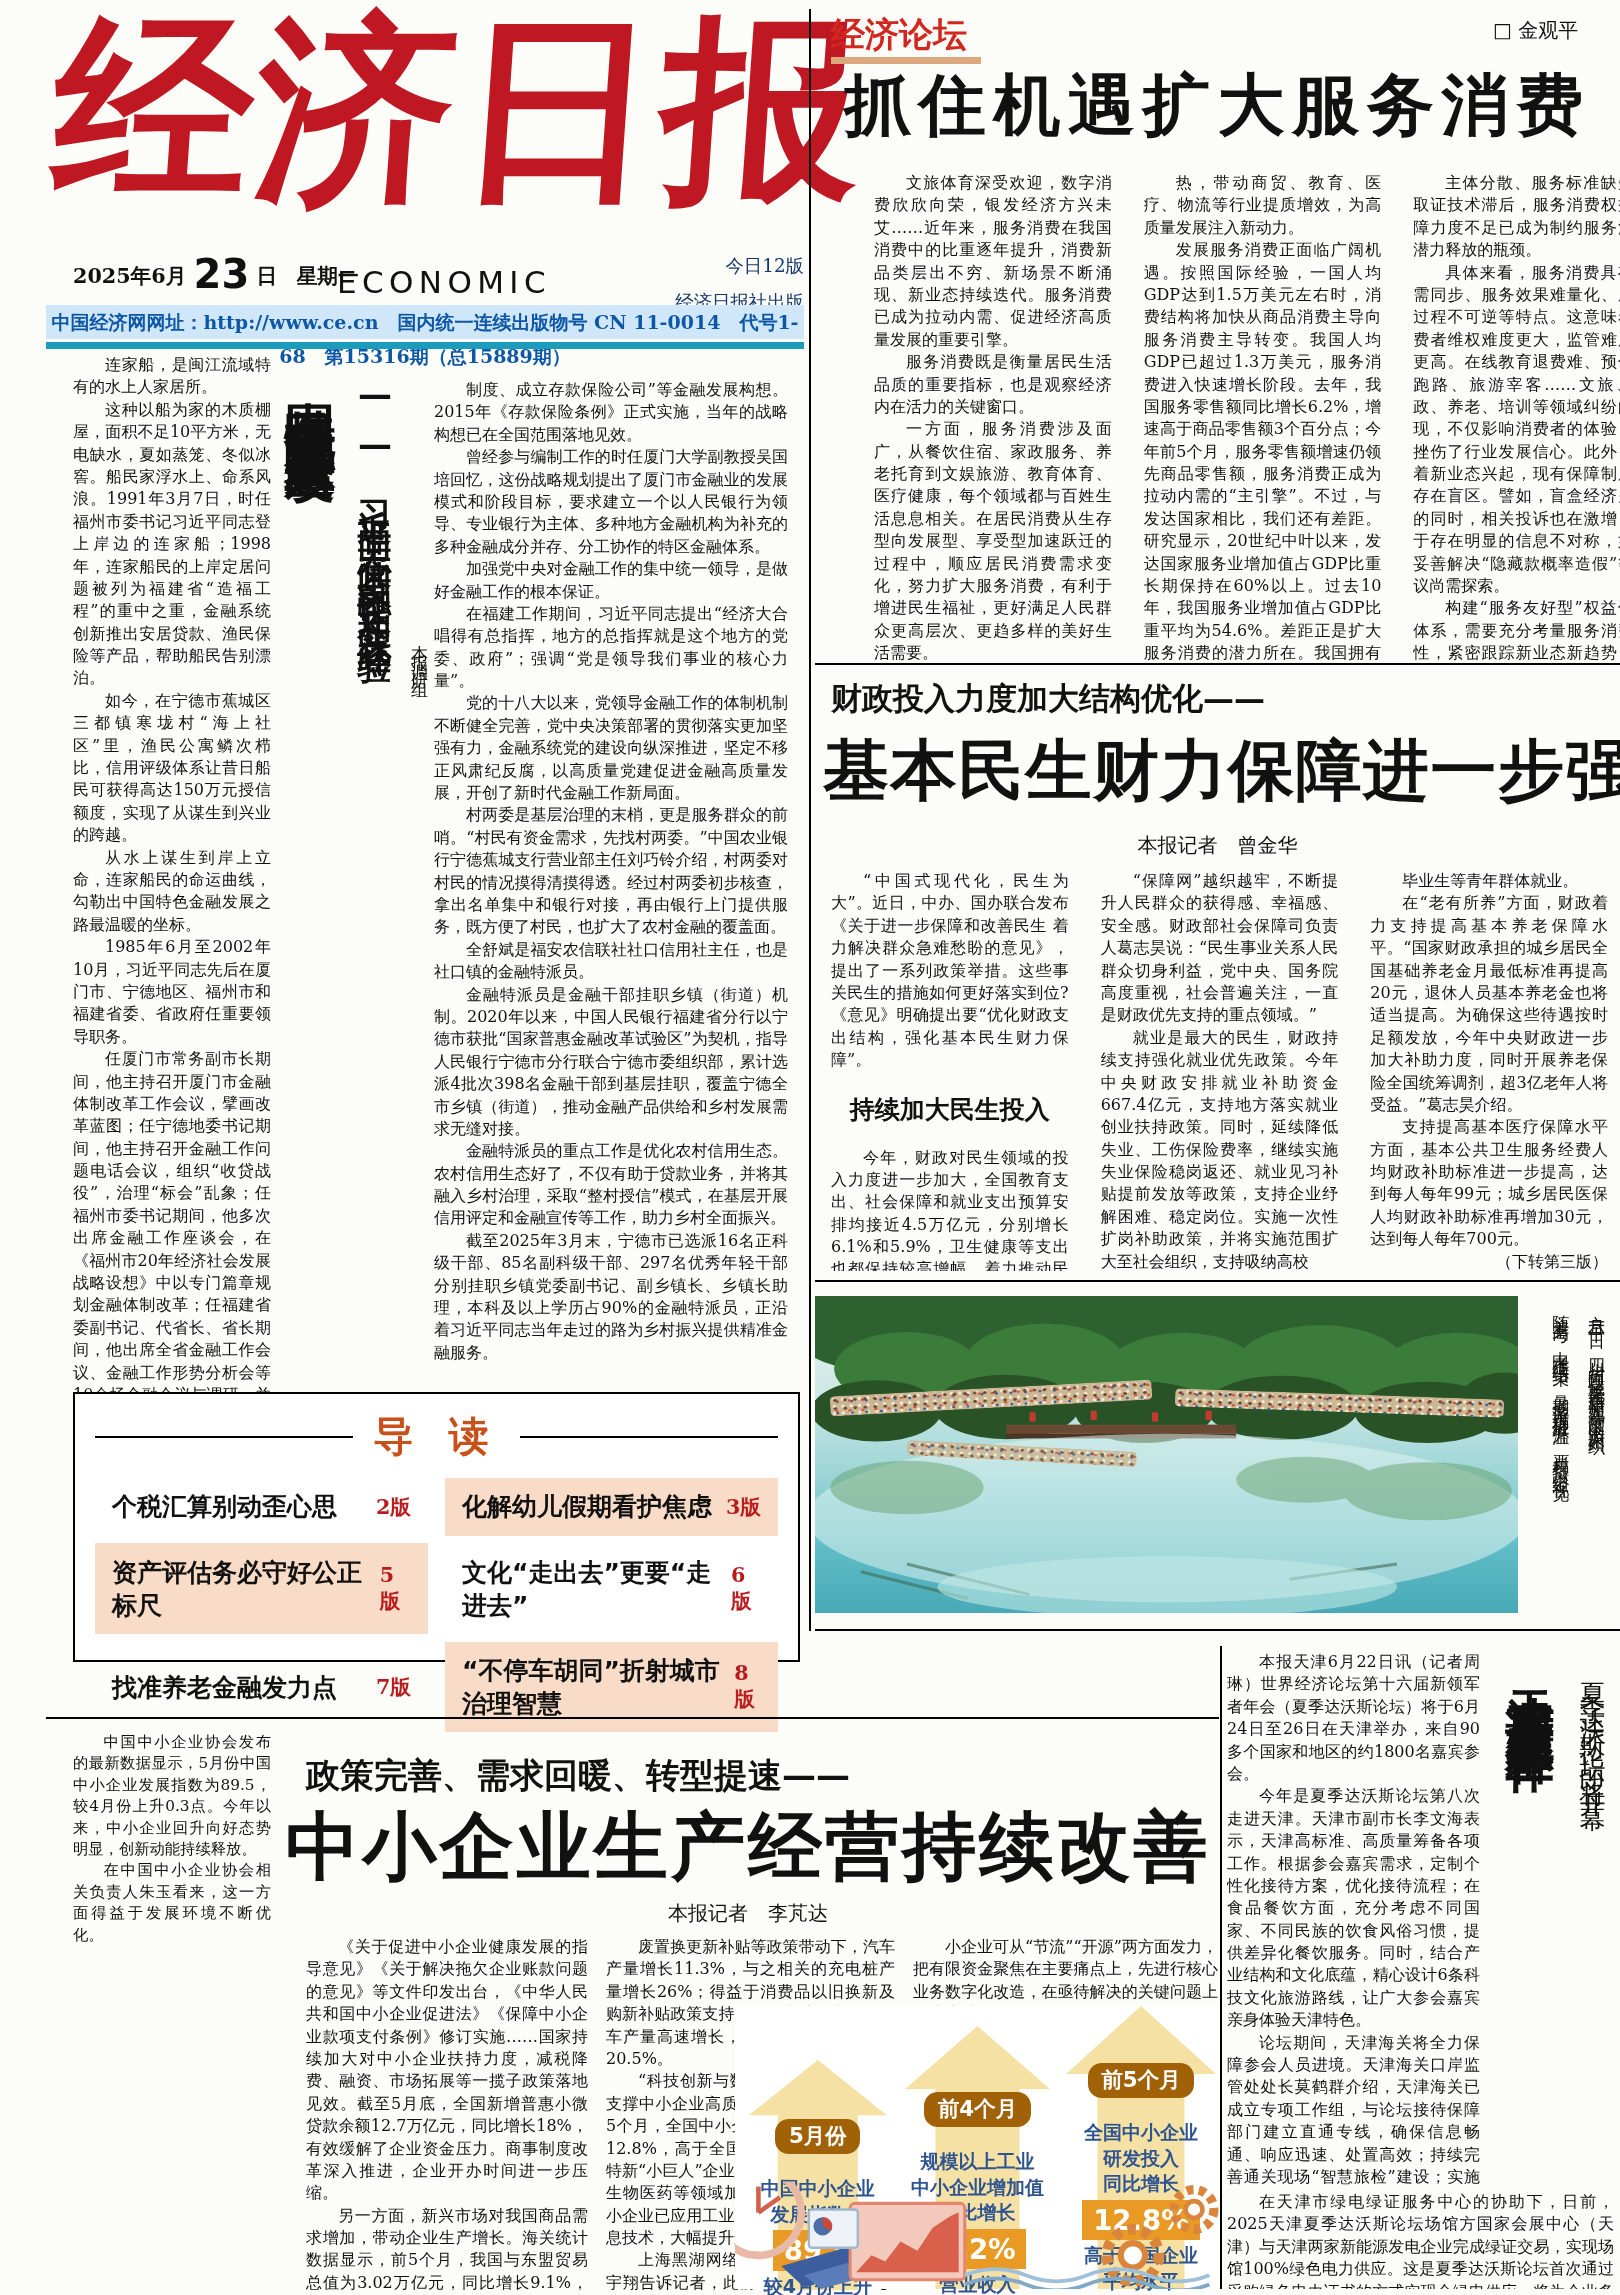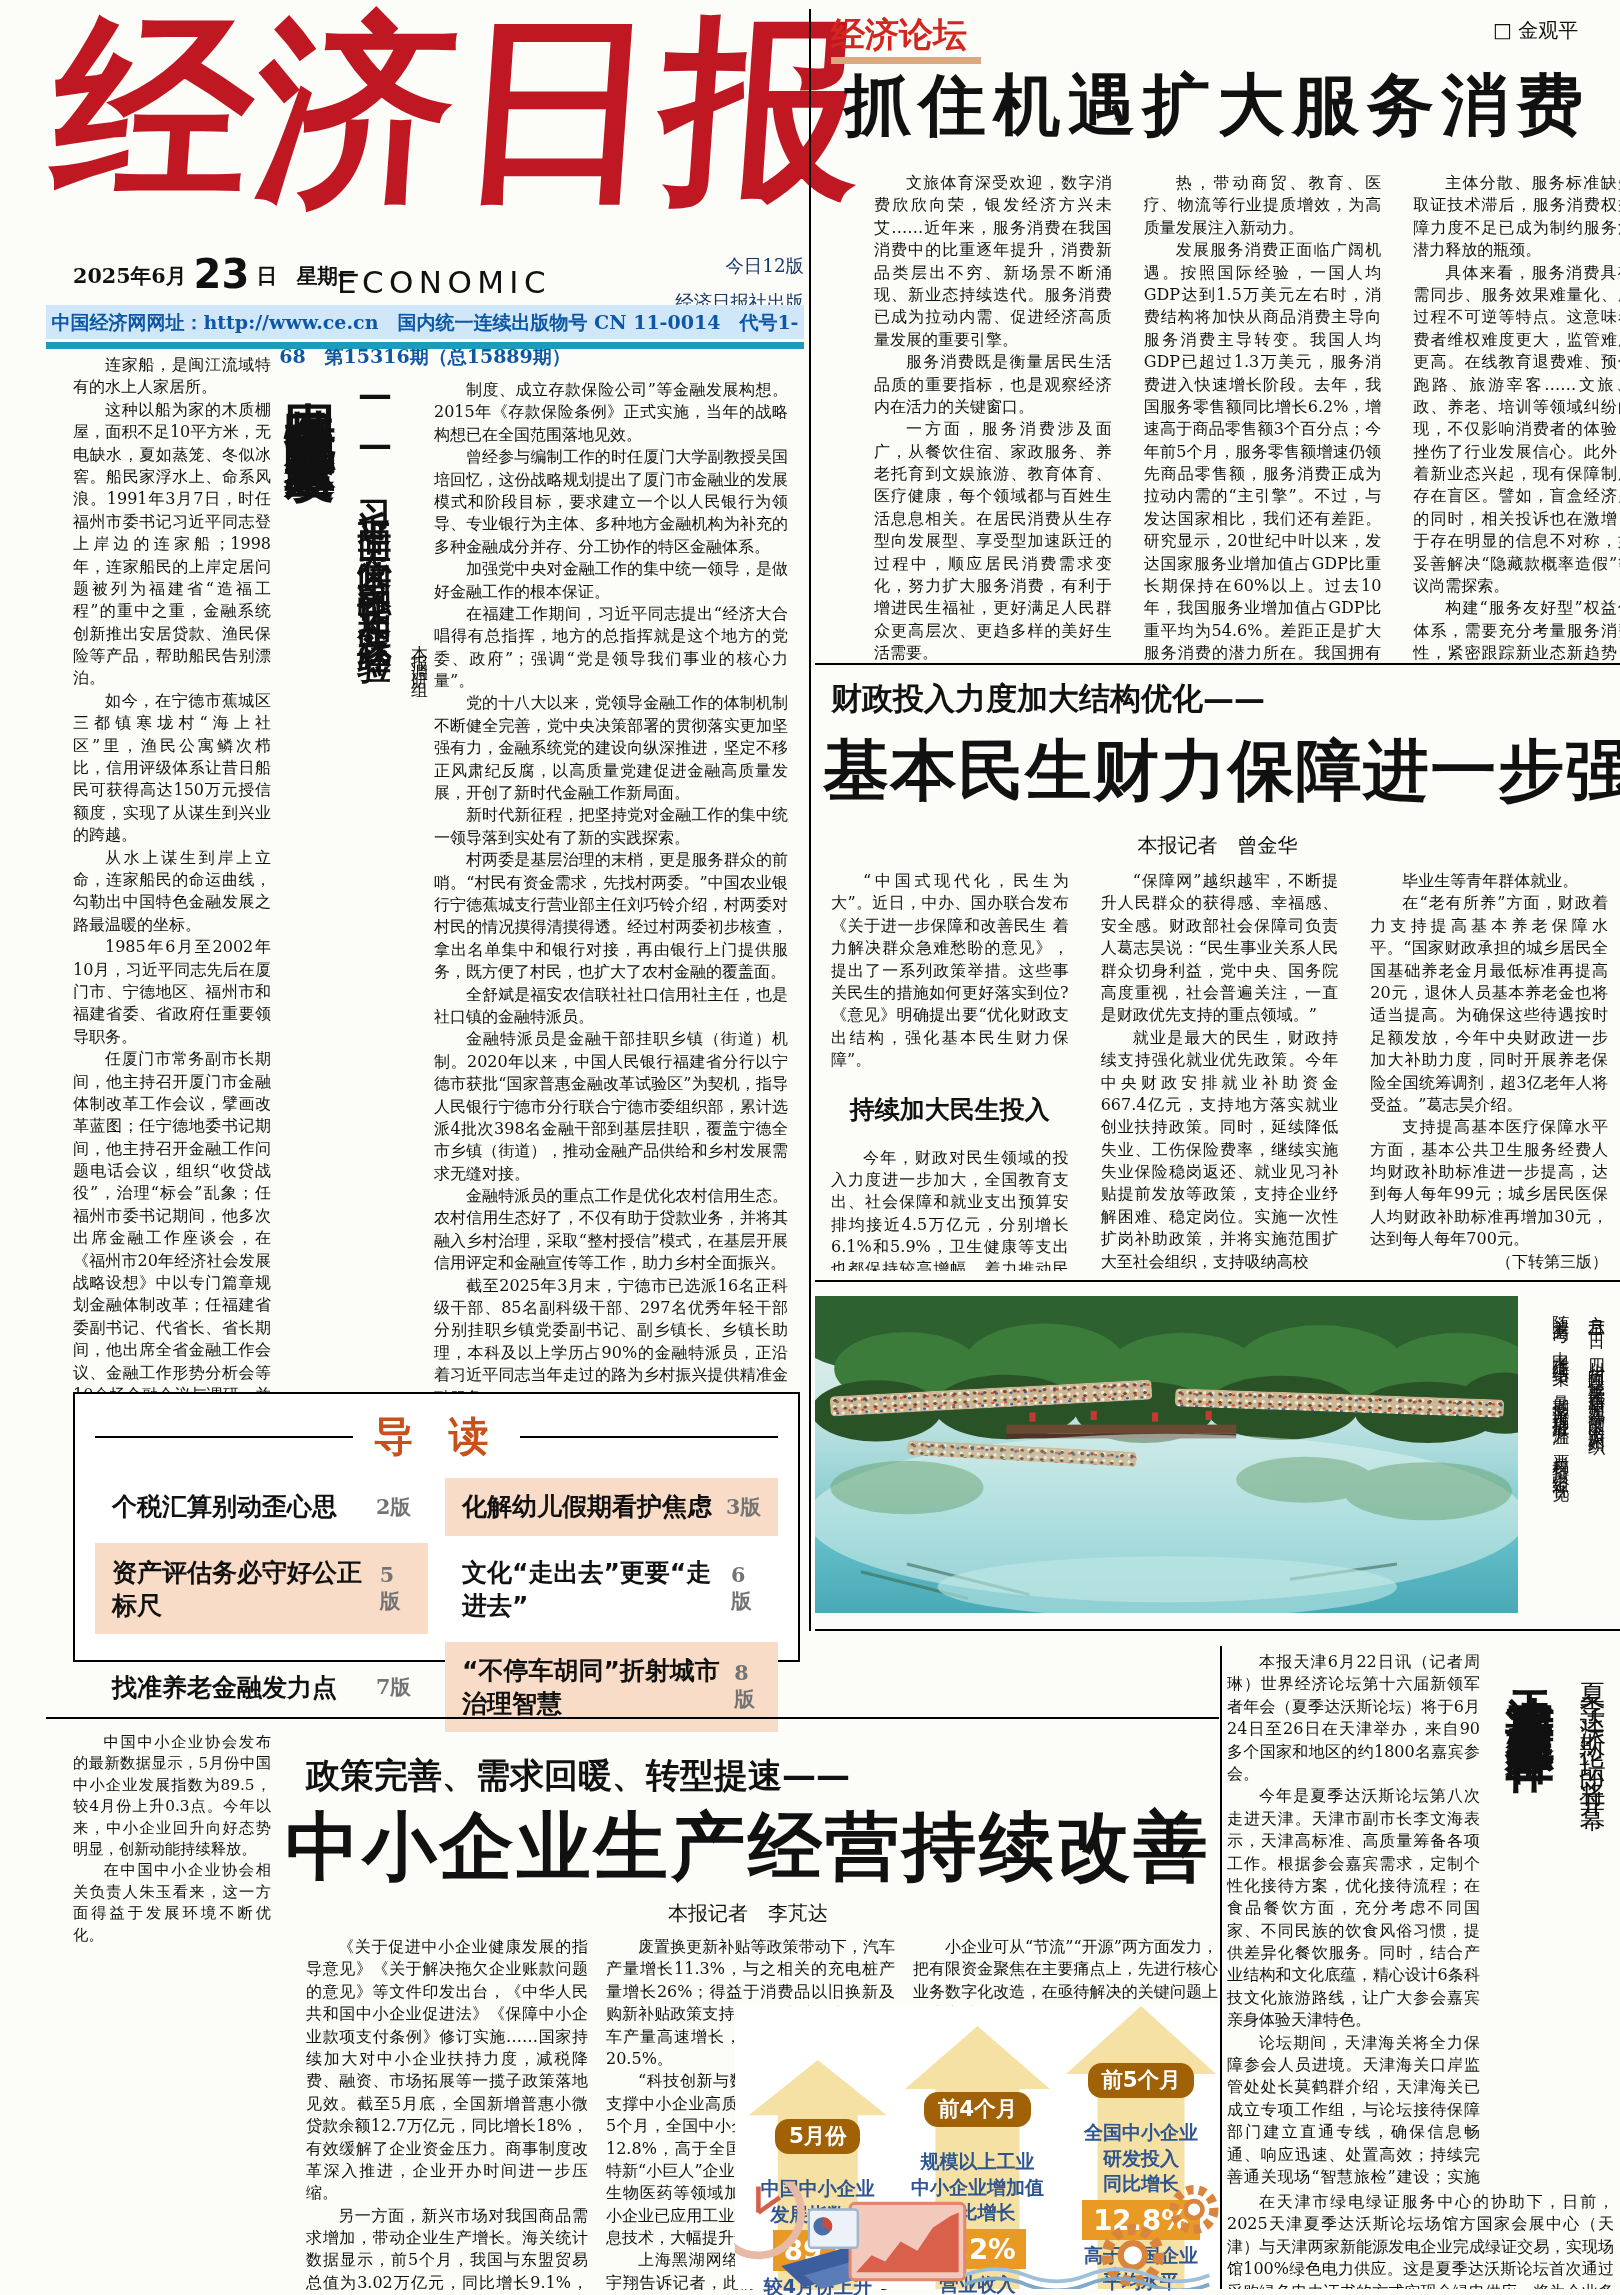--- a/index.html
+++ b/index.html
@@ -21,21 +21,21 @@
   #infobar{background:#cfe7f8;color:#0d57a6;font-weight:bold;font-size:19px;line-height:34px;text-align:center;}
   #tealrule{background:#1b9cba;}
   
   #guide{border:2.3px solid #000;background:#fff;padding:12.3px 20px;box-sizing:border-box;}
   .guide-titlerow{display:flex;align-items:center;gap:20px;margin:3.1px 0 13.8px 0;}
   .guide-line{flex:1;height:2.3px;background:#000;}
   .guide-title{font-size:40px;font-weight:bold;color:#c8511b;letter-spacing:10.7px;}
   .guide-grid{display:grid;grid-template-columns:1fr 1fr;gap:7.7px 17px;}
   .guide-item{display:flex;justify-content:space-between;align-items:center;padding:12.3px 17px;}
   .guide-item .gt{font-size:25px;font-weight:bold;font-family:"DejaVu Sans","Liberation Sans",sans-serif;}
-  .guide-item .gp{font-size:20.7px;font-weight:bold;color:#737373;}
+  .guide-item .gp{font-size:20.7px;font-weight:bold;color:#b91c1c;}
   .pink{background:#f8dcc7;}
   
   #sme-info{background:#ffffff;}
   .arrow{position:absolute;clip-path:polygon(50% 0,100% 24%,79% 24%,79% 100%,21% 100%,21% 24%,0 24%);
          background:#f6e1a4;}
   .ainner{position:absolute;text-align:center;color:#2f5590;font-weight:bold;
           font-family:"DejaVu Sans","Liberation Sans",sans-serif;font-size:19px;line-height:1.35;}
   .apill{display:inline-block;background:#a16207;color:#fff;border-radius:13.8px;padding:3.1px 13.8px;
          font-size:21.4px;margin-bottom:22px;}
   .abig{display:inline-block;background:#e89a25;color:#fff;padding:1.5px 10.7px;font-size:27.6px;margin:3.1px 0;}
@@ -113,21 +113,20 @@
   <div class="abs vert sans" style="left:358px;top:374px;width:40px;height:823px;font-size:34px;font-weight:bold;letter-spacing:10px;">——习近平同志在闽金融论述和实践经验</div>
   <div class="abs vert" style="left:409px;top:632px;width:23px;height:145px;font-size:17px;letter-spacing:9.2px;">本报调研组</div>
 
   <div class="abs" style="left:434px;top:354px;width:354px;height:1072px;margin-top:25px;">
     <div class="body-text" style="height:1043px;">
         <p>制度、成立存款保险公司”等金融发展构想。2015年《存款保险条例》正式实施，当年的战略构想已在全国范围落地见效。</p>
         <p>曾经参与编制工作的时任厦门大学副教授吴国培回忆，这份战略规划提出了厦门市金融业的发展模式和阶段目标，要求建立一个以人民银行为领导、专业银行为主体、多种地方金融机构为补充的多种金融成分并存、分工协作的特区金融体系。</p>
         <p>加强党中央对金融工作的集中统一领导，是做好金融工作的根本保证。</p>
         <p>在福建工作期间，习近平同志提出“经济大合唱得有总指挥，地方的总指挥就是这个地方的党委、政府”；强调“党是领导我们事业的核心力量”。</p>
         <p>党的十八大以来，党领导金融工作的体制机制不断健全完善，党中央决策部署的贯彻落实更加坚强有力，金融系统党的建设向纵深推进，坚定不移正风肃纪反腐，以高质量党建促进金融高质量发展，开创了新时代金融工作新局面。</p>
-        <p>新时代新征程，把坚持党对金融工作的集中统一领导落到实处有了新的实践探索。</p>
         <p>村两委是基层治理的末梢，更是服务群众的前哨。“村民有资金需求，先找村两委。”中国农业银行宁德蕉城支行营业部主任刘巧铃介绍，村两委对村民的情况摸得清摸得透。经过村两委初步核查，拿出名单集中和银行对接，再由银行上门提供服务，既方便了村民，也扩大了农村金融的覆盖面。</p>
         <p>全舒斌是福安农信联社社口信用社主任，也是社口镇的金融特派员。</p>
         <p>金融特派员是金融干部挂职乡镇（街道）机制。2020年以来，中国人民银行福建省分行以宁德市获批“国家普惠金融改革试验区”为契机，指导人民银行宁德市分行联合宁德市委组织部，累计选派4批次398名金融干部到基层挂职，覆盖宁德全市乡镇（街道），推动金融产品供给和乡村发展需求无缝对接。</p>
         <p>金融特派员的重点工作是优化农村信用生态。农村信用生态好了，不仅有助于贷款业务，并将其融入乡村治理，采取“整村授信”模式，在基层开展信用评定和金融宣传等工作，助力乡村全面振兴。</p>
         <p>截至2025年3月末，宁德市已选派16名正科级干部、85名副科级干部、297名优秀年轻干部分别挂职乡镇党委副书记、副乡镇长、乡镇长助理，本科及以上学历占90%的金融特派员，正沿着习近平同志当年走过的路为乡村振兴提供精准金融服务。</p>
       </div>
     <div class="continued">（下转第二版）</div>
   </div>
 
   <div class="abs sans" style="left:831px;top:678px;width:628px;height:38px;font-size:31px;font-weight:bold;">财政投入力度加大结构优化——</div>

